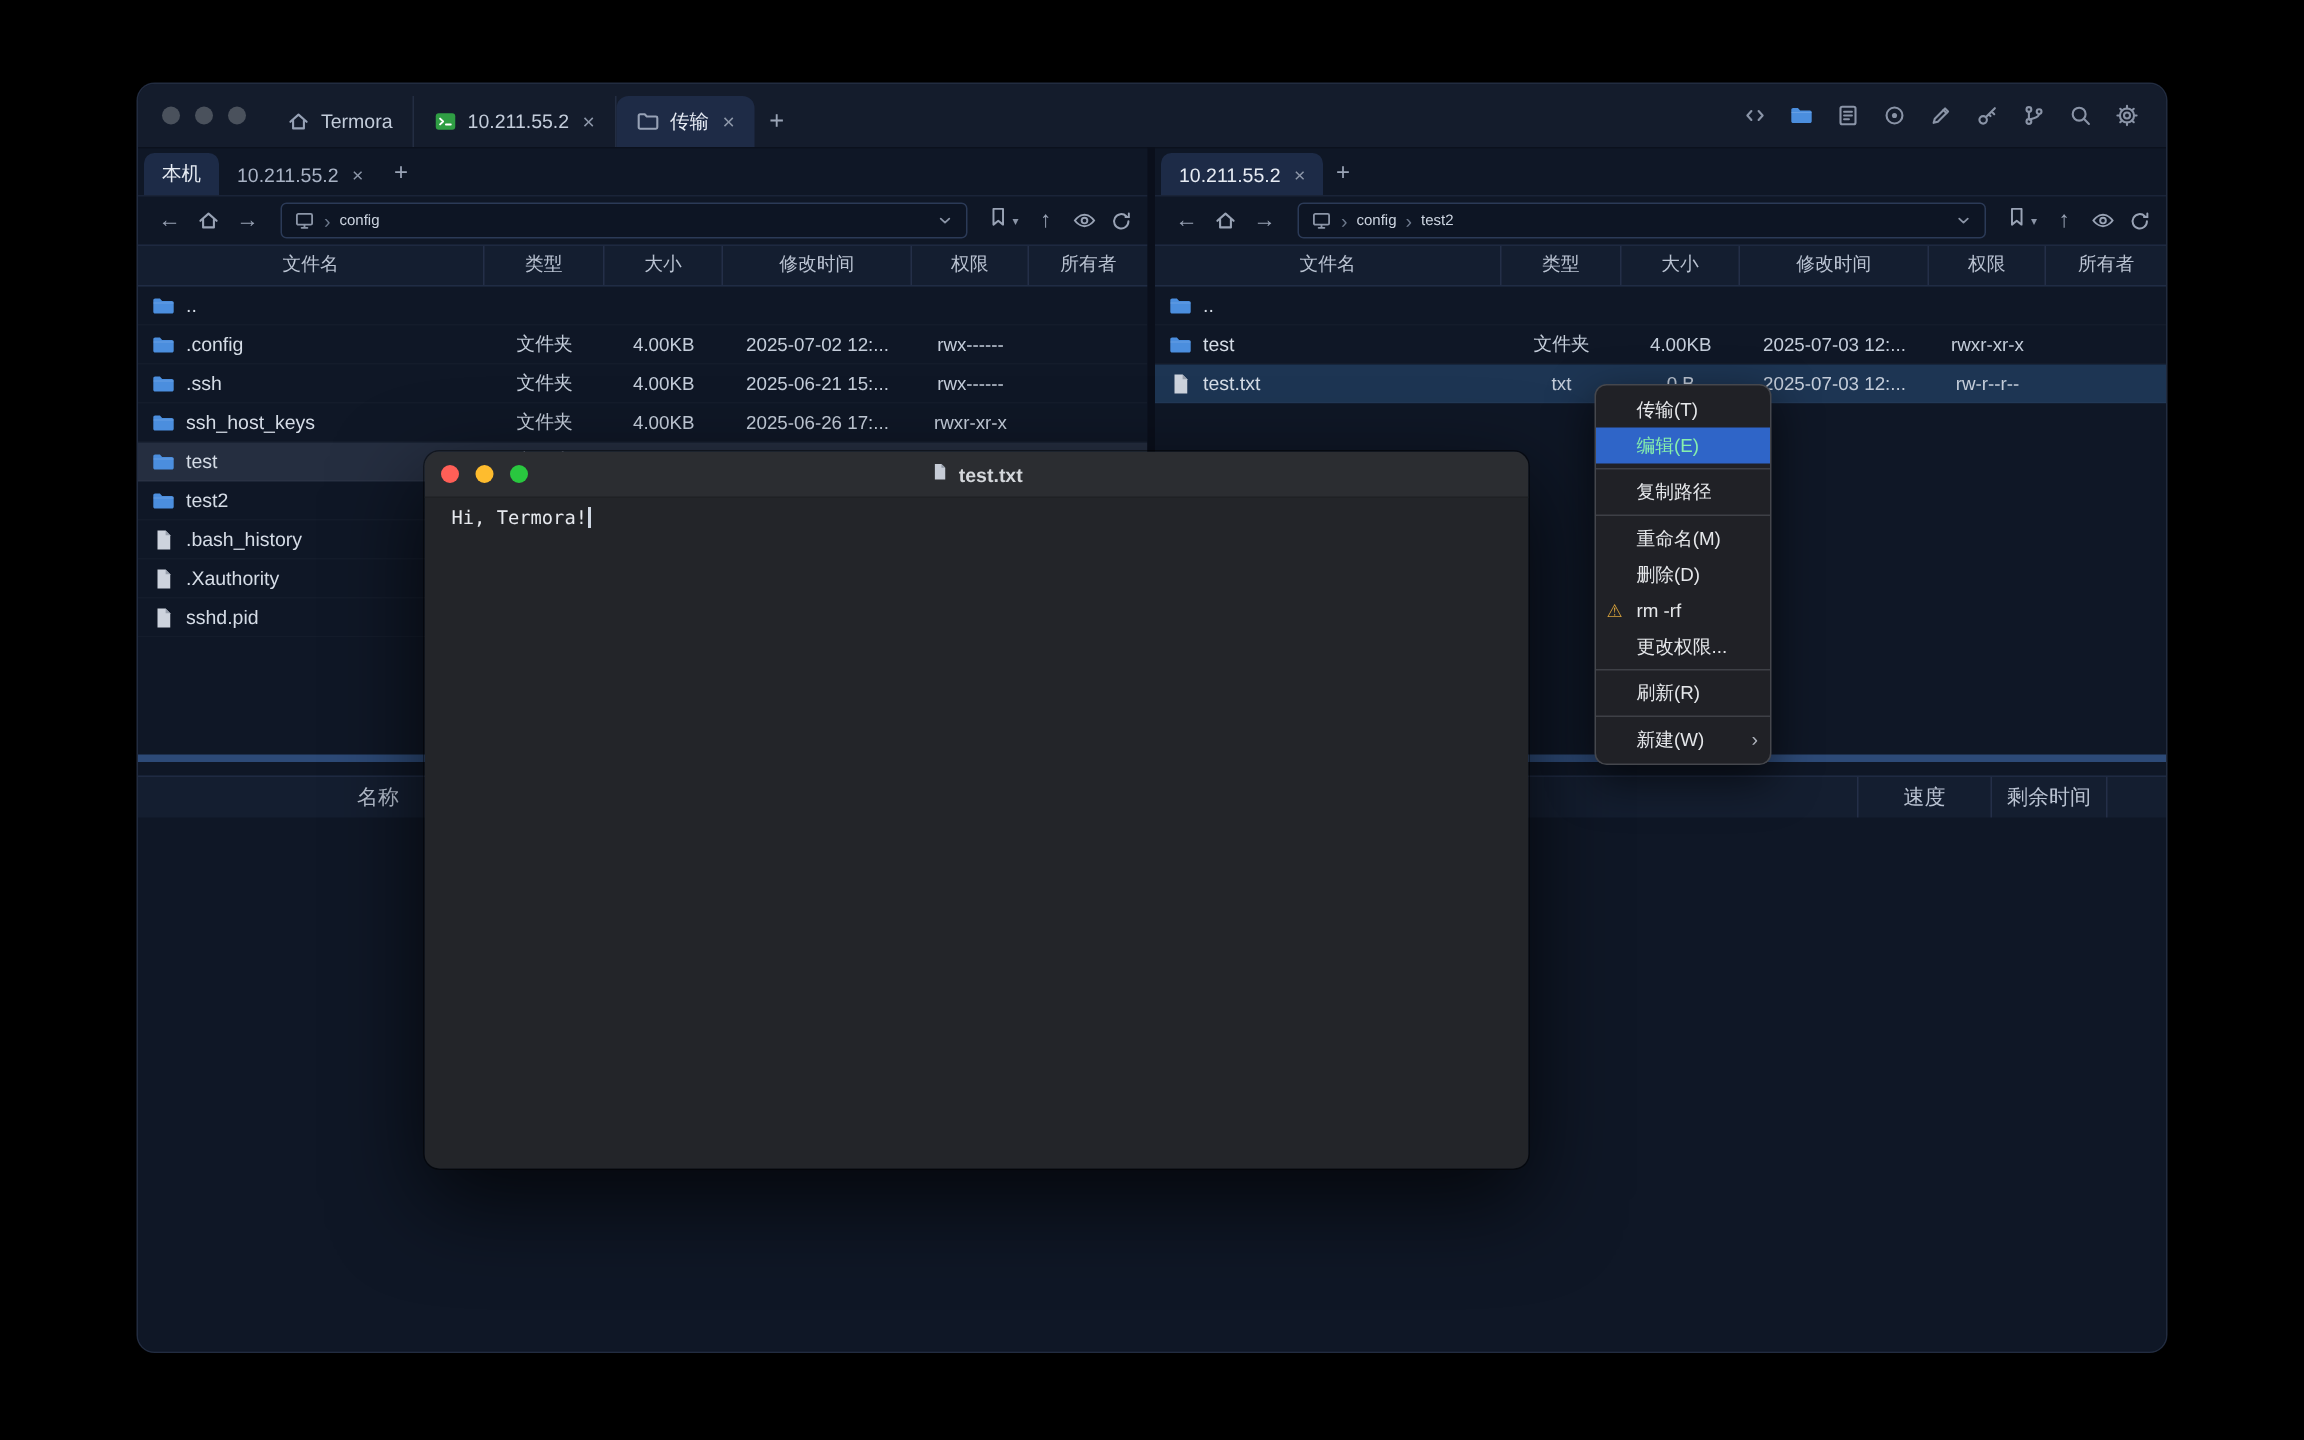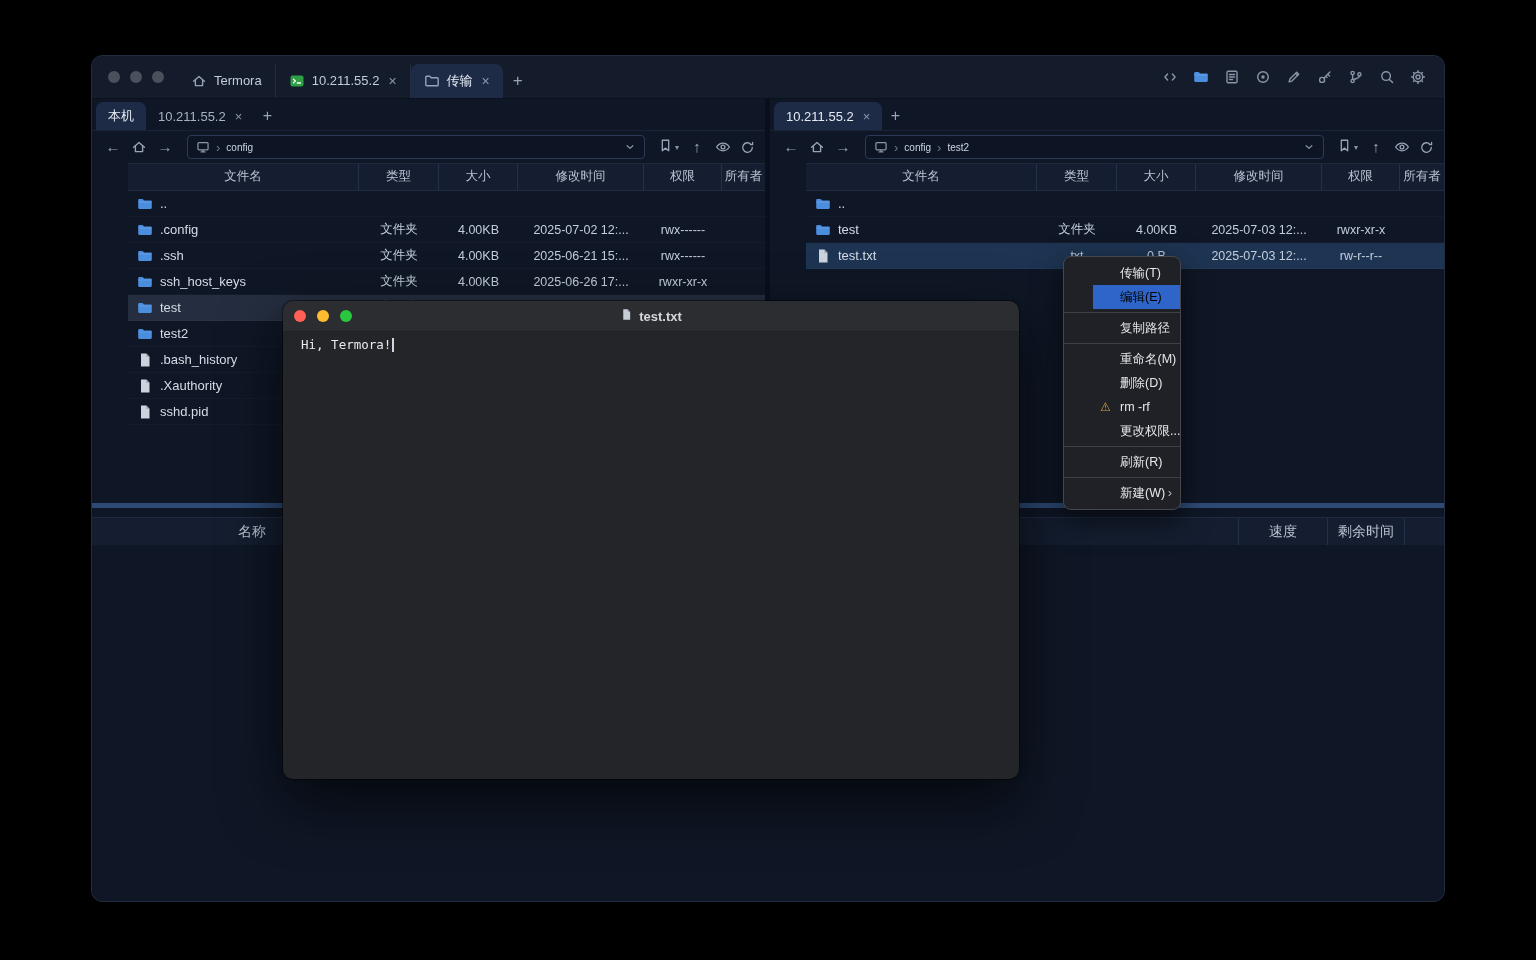--- a/index.html
+++ b/index.html
@@ -49,21 +49,21 @@
     display:flex;align-items:center;gap:6px;padding:0 8px;margin:0 4px;}
   .cic{display:inline-flex;color:#8c96a8;}
   .csep{color:#6c788c;font-size:13px;}
   .crumb{color:#ccd4e0;font-size:10px;}
   .flex1{flex:1;}
   .cchev{display:inline-flex;color:#8a94a6;}
   .tbtn{display:inline-flex;align-items:center;color:#99a3b5;}
   .tbtn .caret{font-size:8px;color:#8a94a6;margin-left:2px;}
 
   
-  .fhead,.frow{display:grid;grid-template-columns:231px 80px 79px 126px 78px 1fr;margin-left:36px;}
+  .fhead,.frow{display:grid;grid-template-columns:231px 80px 79px 126px 78px 1fr;}
   .fhead{height:26px;background:#141e30;border-top:1px solid #1e2940;border-bottom:1px solid #202c44;}
   .hc{font-size:12.5px;color:#bac3d2;text-align:center;line-height:25px;border-right:1px solid #242f48;overflow:hidden;white-space:nowrap;}
   .hc:last-child{border-right:none;}
   .frows{overflow:hidden;}
   .frow{height:25px;align-items:center;border-bottom:1px solid rgba(255,255,255,0.025);}
   .frow.sel{background:#1d3553;}
   .frow.seli{background:#252e40;}
   .fc{font-size:12.5px;color:#c4cdda;text-align:center;overflow:hidden;white-space:nowrap;}
   .fc.c-name{display:flex;align-items:center;gap:7px;padding-left:9px;text-align:left;color:#d5dce6;font-size:13px;}
   .ficon{display:inline-flex;flex:0 0 auto;}
@@ -73,22 +73,22 @@
   .bhead{position:absolute;left:0;top:461px;width:100%;height:28px;background:#141e30;
     border-top:1px solid #1f2a42;border-bottom:1px solid #202c44;display:flex;}
   .bc{font-size:14px;color:#bac3d2;text-align:center;line-height:27px;border-right:1px solid #242f48;overflow:hidden;white-space:nowrap;}
   .b-name{width:320px;} .b-fill{flex:1;} .b-path{width:212px;} .b-speed{width:88px;} .b-eta{width:76px;}
   .b-end{width:39px;border-right:none;}
   .transfer-list{position:absolute;left:0;top:489px;width:100%;bottom:0;background:#0f1726;}
 
   
   .cmenu{position:absolute;left:1063px;top:256px;width:118px;z-index:60;background:#202126;
     border:1px solid #45474d;border-radius:8px;box-shadow:0 10px 30px rgba(0,0,0,.6);padding:4px 0;box-sizing:border-box;}
-  .mitem{position:relative;height:24px;line-height:24px;padding:0 10px 0 27px;font-size:12.5px;color:#e6e8eb;white-space:nowrap;margin-left:29px;}
-  .mitem.hl{background:#2f65c8;color:#000000;}
+  .mitem{position:relative;height:24px;line-height:24px;padding:0 10px 0 27px;font-size:12.5px;color:#e6e8eb;white-space:nowrap;}
+  .mitem.hl{background:#2f65c8;color:#86efac;}
   .mitem .warn{position:absolute;left:7px;top:0;color:#d9a33c;font-size:12px;}
   .mitem .sub{position:absolute;right:8px;top:0;color:#aeb3bc;font-size:13px;}
   .msep{height:1px;background:#3e4046;margin:3px 0;}
 
   
   .editor{position:absolute;left:283px;top:301px;width:736px;height:478px;border-radius:10px;overflow:hidden;z-index:50;
     box-shadow:0 22px 60px rgba(0,0,0,.7),0 0 0 1px rgba(0,0,0,.45);}
   .etitle{height:30px;background:#2b2d31;border-bottom:1px solid #1f2124;display:flex;align-items:center;position:relative;}
   .etitle .lights{padding:0 0 0 11px;gap:11px;height:30px;}
   .etitle .lt{width:12px;height:12px;}

